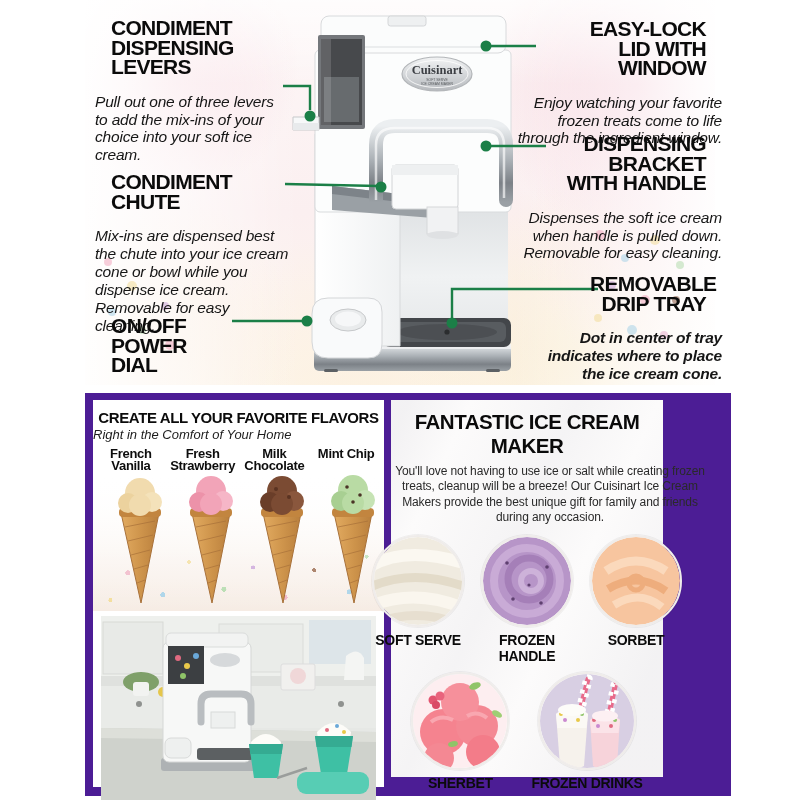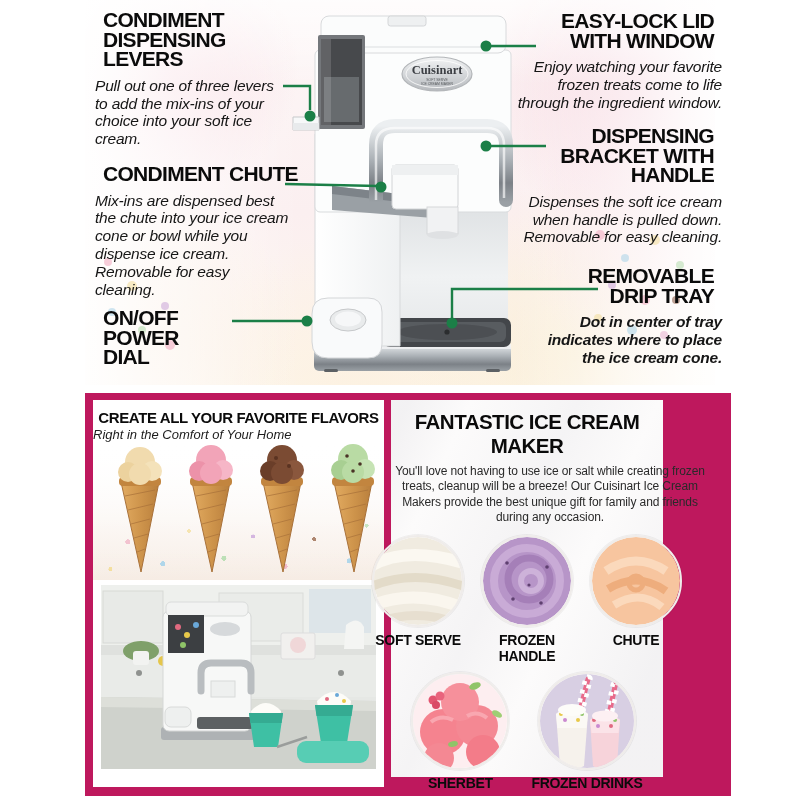--- a/index.html
+++ b/index.html
@@ -24,35 +24,35 @@
   }
   .backdrop::after{
     content:"";position:absolute;inset:0;
     background:
       linear-gradient(90deg, rgba(255,255,255,.95) 0%, rgba(255,255,255,.6) 16%, rgba(255,255,255,0) 34%),
       linear-gradient(270deg, rgba(255,255,255,.95) 0%, rgba(255,255,255,.6) 14%, rgba(255,255,255,0) 32%),
       linear-gradient(180deg, rgba(255,255,255,.7) 0%, rgba(255,255,255,0) 22%);
   }
   .callout{position:absolute;color:#0c0c0c;}
   .callout h3{
-    margin:8px;font-size:21px;font-weight:bold;line-height:.93;
+    margin:16px;font-size:21px;font-weight:bold;line-height:.93;
     letter-spacing:-.7px;color:#0b0b0b;
   }
   .callout p{
     margin:4px 0 0 0;font-size:15.5px;font-style:italic;line-height:1.16;
     letter-spacing:-.2px;color:#161616;
   }
   .callout.right{text-align:right;}
   .lines-overlay{position:absolute;left:0;top:0;pointer-events:none;}
   .machine{position:absolute;left:290px;top:14px;}
 
   
   .bottom{
     position:absolute;left:85px;top:393px;width:646px;height:403px;
-    background:#be185d;box-sizing:border-box;padding:7px 15px 9px 8px;
+    background:#4c1d95;box-sizing:border-box;padding:7px 15px 9px 8px;
   }
   .panel{position:absolute;background:#fff;}
   .panel-left{left:8px;top:7px;width:291px;height:387px;}
   .panel-right{
     left:306px;top:7px;width:272px;height:377px;
     background:
       linear-gradient(115deg, rgba(225,224,228,.35) 4%, rgba(255,255,255,0) 18%, rgba(228,227,231,.3) 42%, rgba(255,255,255,0) 60%, rgba(226,225,229,.35) 86%),
       #fcfbfb;
   }
   .pl-title{margin:9px 4px 0;text-align:center;font-size:15px;font-weight:bold;letter-spacing:-.4px;color:#0b0b0b;}
@@ -267,20 +267,26 @@
     <p style="width:180px;margin-left:-32px;font-weight:bold;">Dot in center of tray indicates where to place the ice cream cone.</p>
   </div>
 </div>
 
 <div class="bottom">
 
   <div class="panel panel-left">
     <div class="pl-title">CREATE ALL YOUR FAVORITE FLAVORS</div>
     <div class="pl-sub">Right in the Comfort of Your Home</div>
 
+    <div class="flavor-row">
+      <div class="flavor-name">French Vanilla</div>
+      <div class="flavor-name">Fresh Strawberry</div>
+      <div class="flavor-name">Milk Chocolate</div>
+      <div class="flavor-name">Mint Chip</div>
+    </div>
 
     <div class="cones-strip">
       <svg class="cones-svg" width="291" height="136" viewBox="0 0 291 136">
         <defs>
           <linearGradient id="coneG" x1="0" y1="0" x2="1" y2="0">
             <stop offset="0" stop-color="#e2ab61"></stop>
               <stop offset=".5" stop-color="#cf954c"></stop>
               <stop offset="1" stop-color="#b97f3d"></stop>
           </linearGradient>
         </defs>
@@ -422,21 +428,21 @@
       </div>
 
       <div class="treat">
         <svg class="treat-circle" width="88" height="88" viewBox="0 0 88 88">
           <circle cx="44" cy="44" r="44" fill="#f7c59f"></circle>
           <path d="M14 34 Q44 14 74 34" stroke="#fbd9bc" stroke-width="9" fill="none"></path>
           <path d="M16 52 Q46 34 74 54" stroke="#eead7d" stroke-width="8" fill="none"></path>
           <path d="M22 68 Q48 52 70 70" stroke="#fbd9bc" stroke-width="8" fill="none"></path>
           <circle cx="44" cy="46" r="7" fill="none" stroke="#eead7d" stroke-width="5"></circle>
         </svg>
-        <div class="treat-label">CHUTE</div>
+        <div class="treat-label">SORBET</div>
       </div>
     </div>
 
     <div class="treat-row second">
 
       <div class="treat">
         <svg class="treat-circle" width="94" height="94" viewBox="0 0 94 94">
           <circle cx="47" cy="47" r="47" fill="#fdeef0"></circle>
           <circle cx="30" cy="58" r="23" fill="#f5838f"></circle>
             <circle cx="64" cy="52" r="21" fill="#f48893"></circle>

